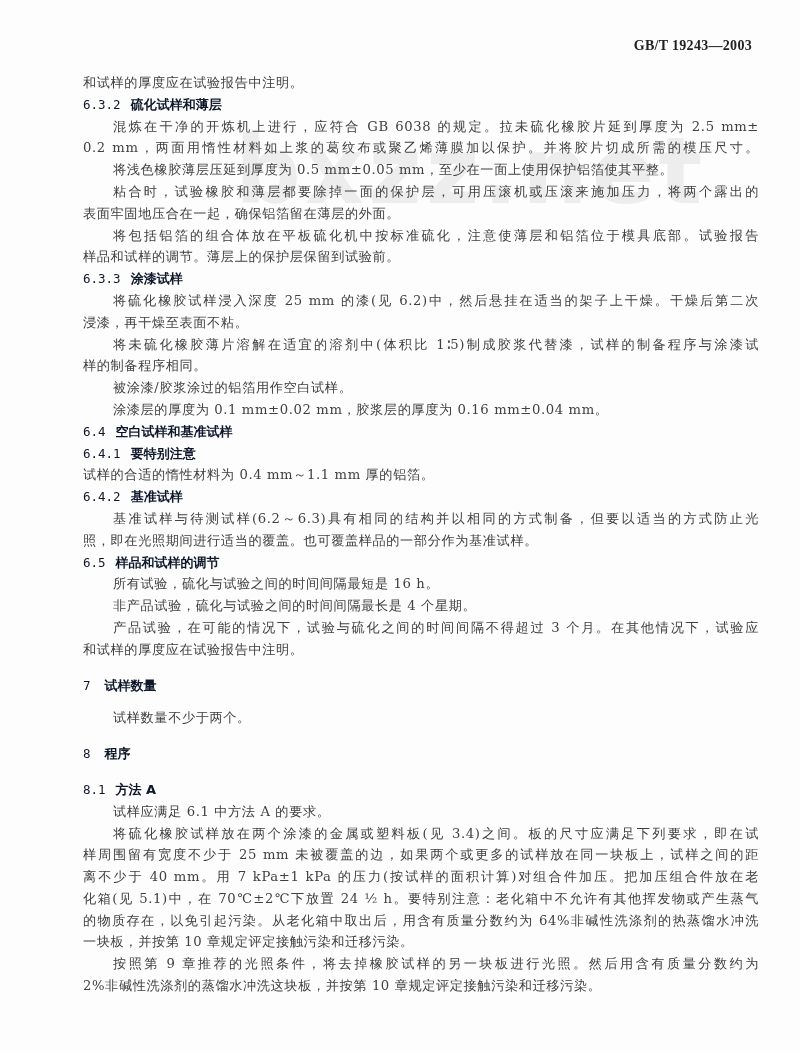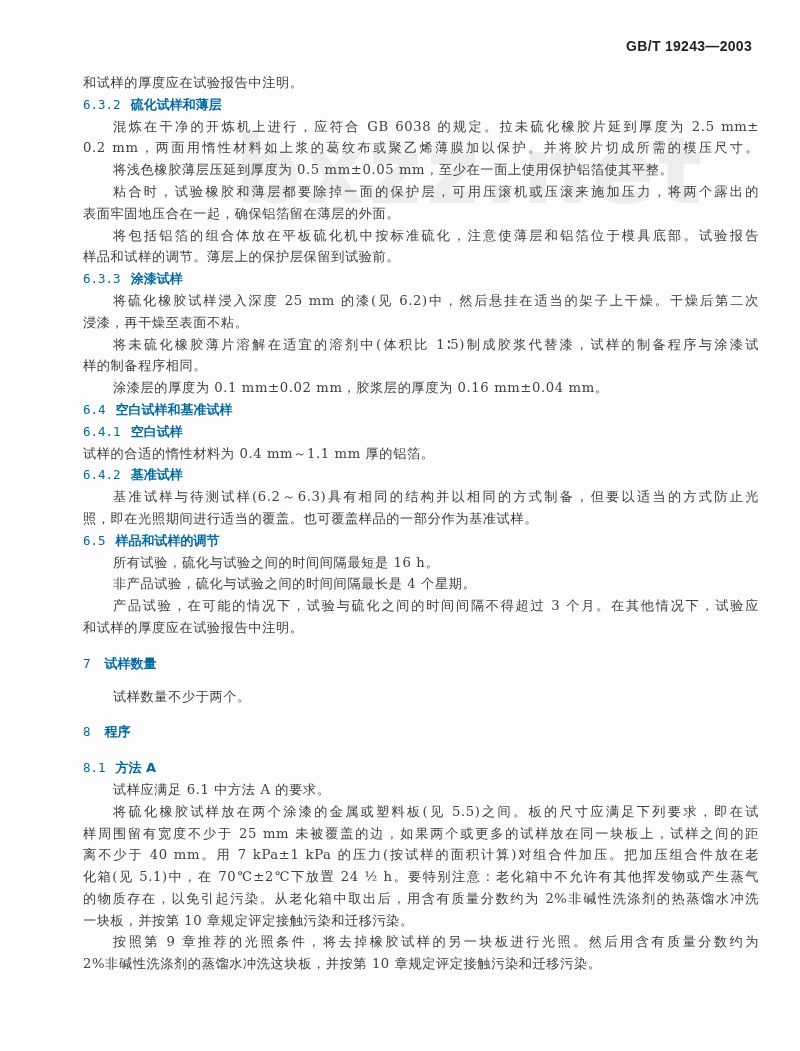--- a/index.html
+++ b/index.html
@@ -30,21 +30,21 @@
       font-size: 92px;
       letter-spacing: 4px;
       color: rgba(180,180,180,0.22);
       pointer-events: none;
       user-select: none;
     }
     .header-code {
       position: absolute;
       right: 48px;
       top: 38px;
-      font-family: Liberation Sans, sans-serif;
+      font-family: Liberation Serif, serif;
       font-weight: bold;
       font-size: 14px;
       letter-spacing: 0.3px;
       color: #222;
     }
     .body {
       position: absolute;
       left: 83px;
       top: 72px;
       width: 676px;
@@ -66,21 +66,21 @@
       text-align-last: justify;
       white-space: normal;
       overflow: hidden;
     }
     .heading {
       font-family: "DejaVu Sans", "Liberation Sans", sans-serif;
       font-weight: bold;
       font-size: 13px;
       line-height: 21.8px;
       height: 21.8px;
-      color: #0369a1;
+      color: #0f172a;
       white-space: nowrap;
     }
     .heading .num {
       display: inline-block;
       min-width: 0;
       margin-right: 14px;
       font-weight: normal;
       font-family: "DejaVu Sans Mono", "Liberation Mono", monospace;
       font-size: 12.5px;
     }
@@ -113,27 +113,28 @@
     <div class="line indent justify">将包括铝箔的组合体放在平板硫化机中按标准硫化，注意使薄层和铝箔位于模具底部。试验报告</div>
     <div class="line">样品和试样的调节。薄层上的保护层保留到试验前。</div>
 
     <div class="heading h2">
       <span class="num">6.3.3</span><span>涂漆试样</span>
     </div>
     <div class="line indent justify">将硫化橡胶试样浸入深度 25 mm 的漆(见 6.2)中，然后悬挂在适当的架子上干燥。干燥后第二次</div>
     <div class="line">浸漆，再干燥至表面不粘。</div>
     <div class="line indent justify">将未硫化橡胶薄片溶解在适宜的溶剂中(体积比 1∶5)制成胶浆代替漆，试样的制备程序与涂漆试</div>
     <div class="line">样的制备程序相同。</div>
+    <div class="line indent">被涂漆/胶浆涂过的铝箔用作空白试样。</div>
     <div class="line indent">涂漆层的厚度为 0.1 mm±0.02 mm，胶浆层的厚度为 0.16 mm±0.04 mm。</div>
 
     <div class="heading h2">
       <span class="num">6.4</span><span>空白试样和基准试样</span>
     </div>
     <div class="heading h2">
-      <span class="num">6.4.1</span><span>空白试样</span>
+      <span class="num">6.4.1</span><span>要特别注意</span>
     </div>
     <div class="line">试样的合适的惰性材料为 0.4 mm～1.1 mm 厚的铝箔。</div>
 
     <div class="heading h2">
       <span class="num">6.4.2</span><span>基准试样</span>
     </div>
     <div class="line indent justify">基准试样与待测试样(6.2～6.3)具有相同的结构并以相同的方式制备，但要以适当的方式防止光</div>
     <div class="line">照，即在光照期间进行适当的覆盖。也可覆盖样品的一部分作为基准试样。</div>
 
     <div class="heading h2">
@@ -153,23 +154,23 @@
 
     <div class="gap-md"></div>
     <div class="heading h1">
       <span class="num">8</span><span>程序</span>
     </div>
     <div class="gap-md"></div>
     <div class="heading h2">
       <span class="num">8.1</span><span>方法 A</span>
     </div>
     <div class="line indent">试样应满足 6.1 中方法 A 的要求。</div>
-    <div class="line indent justify">将硫化橡胶试样放在两个涂漆的金属或塑料板(见 5.5)之间。板的尺寸应满足下列要求，即在试</div>
+    <div class="line indent justify">将硫化橡胶试样放在两个涂漆的金属或塑料板(见 3.4)之间。板的尺寸应满足下列要求，即在试</div>
     <div class="line justify">样周围留有宽度不少于 25 mm 未被覆盖的边，如果两个或更多的试样放在同一块板上，试样之间的距</div>
     <div class="line justify">离不少于 40 mm。用 7 kPa±1 kPa 的压力(按试样的面积计算)对组合件加压。把加压组合件放在老</div>
     <div class="line justify">化箱(见 5.1)中，在 70℃±2℃下放置 24 ½ h。要特别注意：老化箱中不允许有其他挥发物或产生蒸气</div>
-    <div class="line justify">的物质存在，以免引起污染。从老化箱中取出后，用含有质量分数约为 2%非碱性洗涤剂的热蒸馏水冲洗</div>
+    <div class="line justify">的物质存在，以免引起污染。从老化箱中取出后，用含有质量分数约为 64%非碱性洗涤剂的热蒸馏水冲洗</div>
     <div class="line">一块板，并按第 10 章规定评定接触污染和迁移污染。</div>
     <div class="line indent justify">按照第 9 章推荐的光照条件，将去掉橡胶试样的另一块板进行光照。然后用含有质量分数约为</div>
     <div class="line">2%非碱性洗涤剂的蒸馏水冲洗这块板，并按第 10 章规定评定接触污染和迁移污染。</div>
 
   </div>
 </div>
 
 </body></html>

